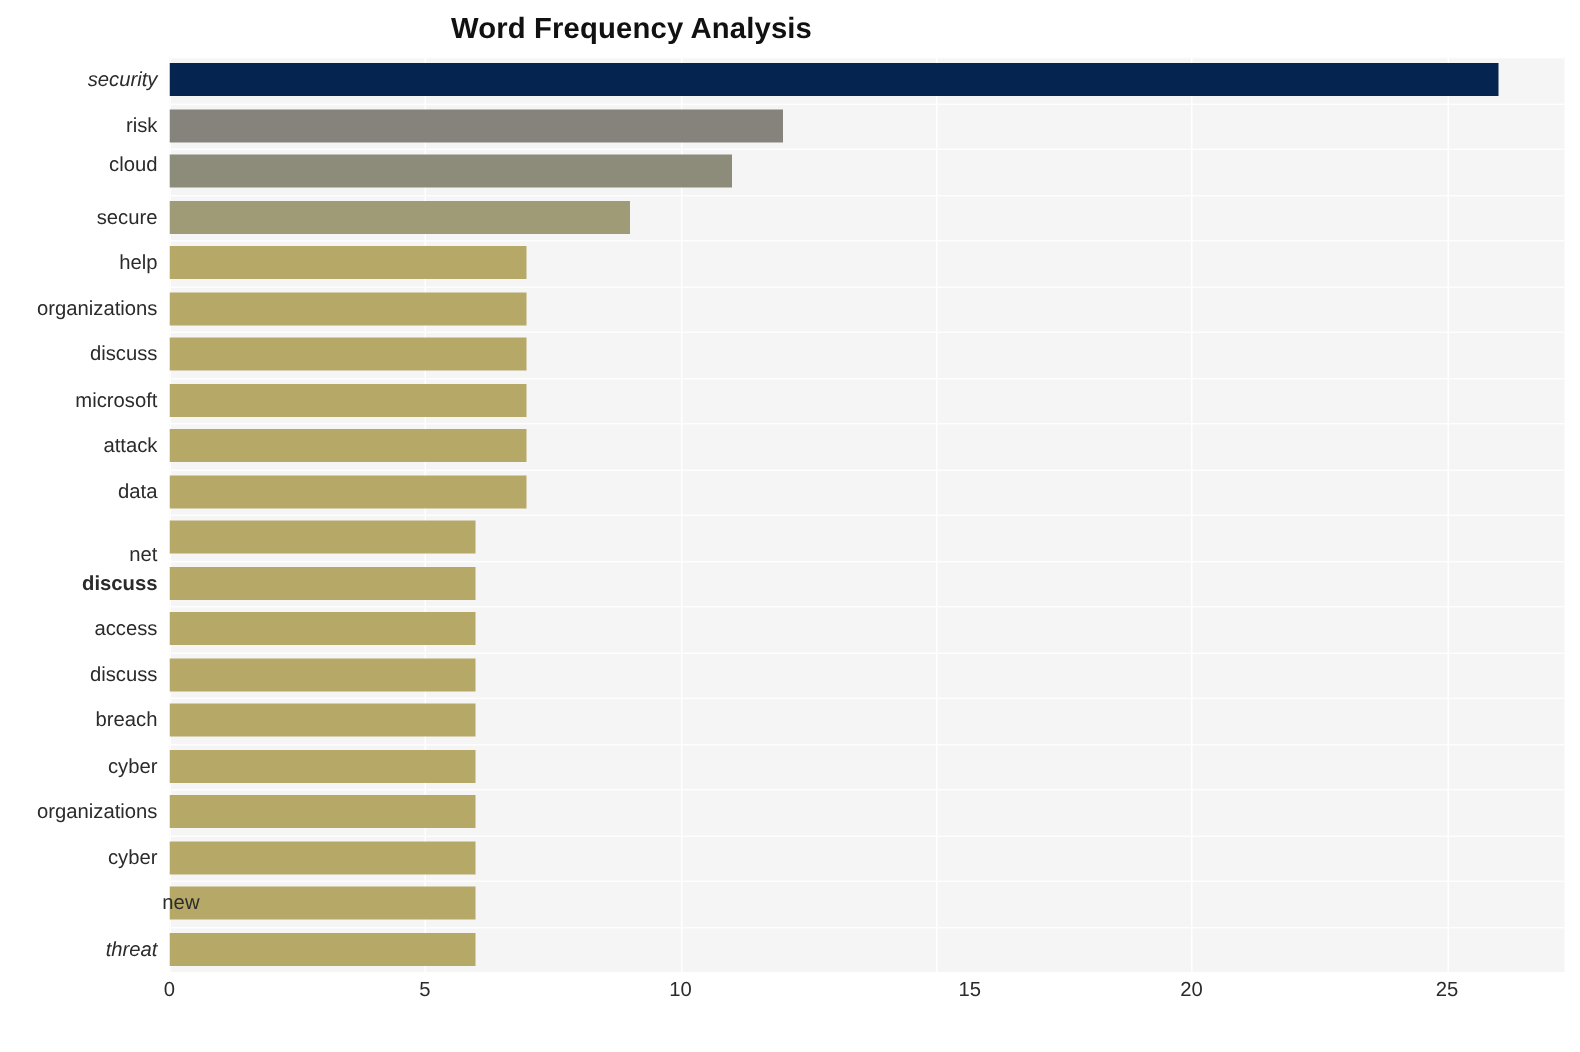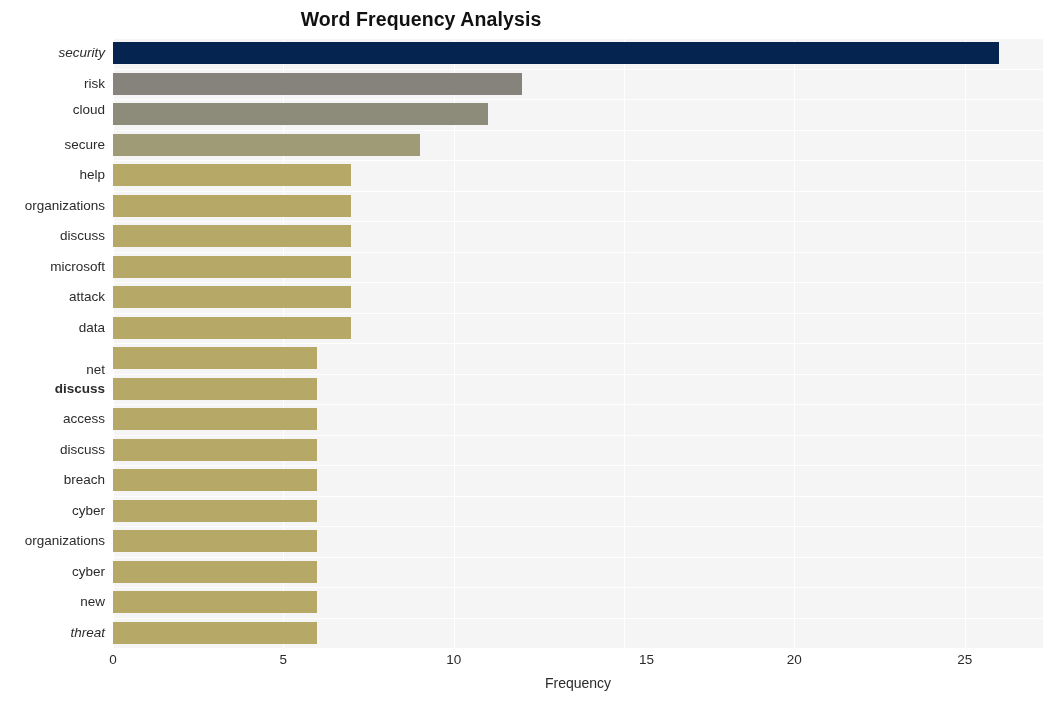--- a/index.html
+++ b/index.html
@@ -201,28 +201,27 @@
       <div class="ytick" style="top: 289.25px;">attack</div>
       <div class="ytick" style="top: 319.75px;">data</div>
       <div class="ytick" style="top: 350.25px; margin-top: 12px;">net</div>
       <div class="ytick" style="top: 380.75px; font-weight: bold;">discuss</div>
       <div class="ytick" style="top: 411.25px;">access</div>
       <div class="ytick" style="top: 441.75px;">discuss</div>
       <div class="ytick" style="top: 472.25px;">breach</div>
       <div class="ytick" style="top: 502.75px;">cyber</div>
       <div class="ytick" style="top: 533.25px;">organizations</div>
       <div class="ytick" style="top: 563.75px;">cyber</div>
-      <div class="ytick" style="top: 594.25px;">new</div>
+      <div class="ytick" style="top: 594.25px; margin-left: 28px;">new</div>
       <div class="ytick" style="top: 624.75px; font-style: italic;">threat</div>
     </div>
 
   <div id="x-tick-labels">
       <div class="xtick" style="left: 113px;">0</div>
       <div class="xtick" style="left: 283.33px;">5</div>
       <div class="xtick" style="left: 453.659px;">10</div>
       <div class="xtick" style="left: 623.989px; text-align: right;">15</div>
       <div class="xtick" style="left: 794.319px;">20</div>
       <div class="xtick" style="left: 964.648px;">25</div>
     </div>
 
-  <div id="x-axis-label">Frequency</div>
 
 </div>
 
 </body></html>

